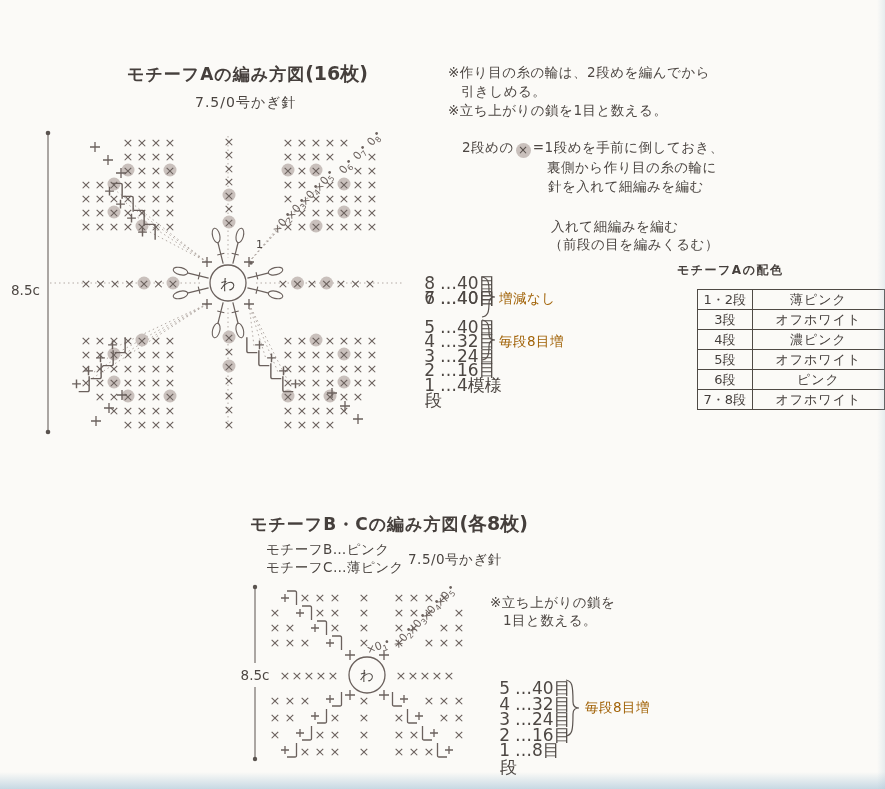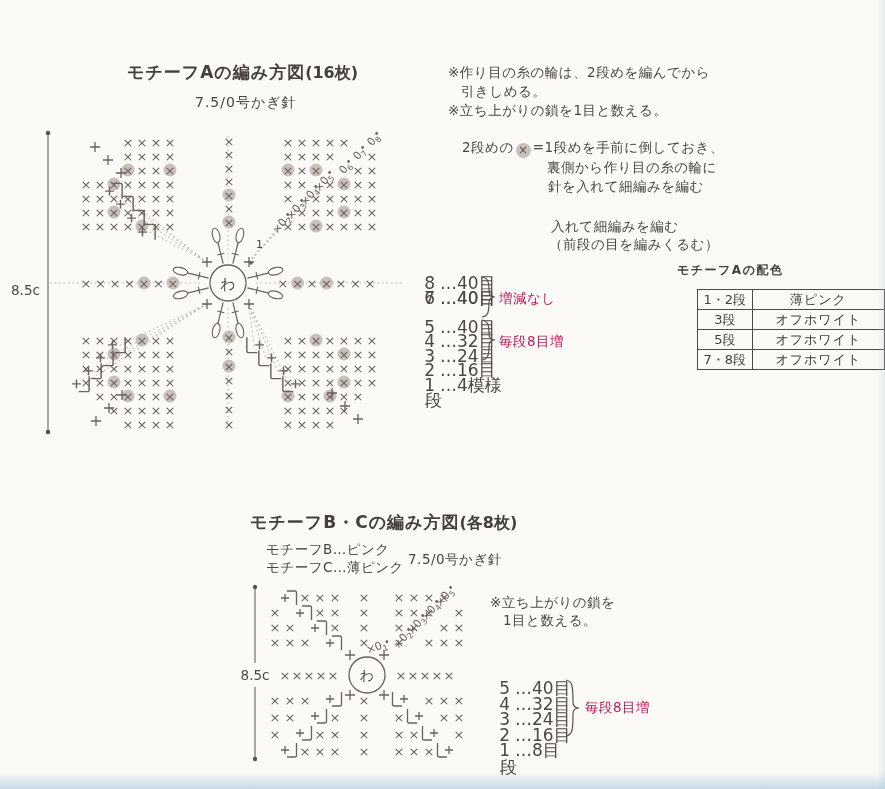--- a/index.html
+++ b/index.html
@@ -5,33 +5,33 @@
   * { margin:0; padding:0; box-sizing:border-box; }
   html,body { background:#e9e7e2; }
   #canvas {
     position:relative; width:885px; height:789px; overflow:hidden;
     background:#fbfaf7;
     font-family:"DejaVu Sans","Liberation Sans",sans-serif;
     color:#4a4440;
   }
   .abs { position:absolute; white-space:nowrap; }
   .title { font-size:17px; font-weight:bold; letter-spacing:1px; color:#453f3c; }
-  .title .suffix { font-size:16px; font-weight:bold; letter-spacing:0; }
+  .title .suffix { font-size:19px; font-weight:bold; letter-spacing:0; }
   .t14 { font-size:14px; letter-spacing:1px; }
   .t13 { font-size:13.5px; letter-spacing:0.5px; }
   .note { font-size:13.5px; letter-spacing:0.5px; color:#4d4743; }
   .xcirc {
     display:inline-block; width:15px; height:15px; margin:0 2px; vertical-align:-2px;
     background:#c9c0bc; border-radius:50%;
     text-align:center; line-height:15px; font-size:12px; color:#564e4a;
   }
   .countrow { position:absolute; font-size:17px; color:#4d4743; }
   .countrow .num { display:inline-block; width:11px; text-align:right; }
   .countrow .val { margin-left:5px; }
-  .grouplabel { font-size:13.5px; color:#be185d; letter-spacing:0.5px; }
+  .grouplabel { font-size:13.5px; color:#a16207; letter-spacing:0.5px; }
   #colorTable { border-collapse:collapse;margin-left:16px; }
   #colorTable td {
     border:1.4px solid #4f4a45; height:20px; text-align:center;
     font-size:13px; color:#453f3c; padding:0 2px;
   }
   #colorTable td.c1 { width:56px; }
   #colorTable td.c2 { width:140px; letter-spacing:1px; }
   .tablettl { font-size:12px; font-weight:bold; letter-spacing:1.5px; color:#453f3c; }
   svg text { font-family:"DejaVu Sans","Liberation Sans",sans-serif; }
   .bottomtint {
@@ -90,22 +90,30 @@
       <tbody>
         <tr>
           <td class="c1">1・2段</td>
           <td class="c2">薄ピンク</td>
         </tr>
         <tr>
           <td class="c1">3段</td>
           <td class="c2">オフホワイト</td>
         </tr>
         <tr>
+          <td class="c1">4段</td>
+          <td class="c2">濃ピンク</td>
+        </tr>
+        <tr>
           <td class="c1">5段</td>
           <td class="c2">オフホワイト</td>
+        </tr>
+        <tr>
+          <td class="c1">6段</td>
+          <td class="c2">ピンク</td>
         </tr>
         <tr>
           <td class="c1">7・8段</td>
           <td class="c2">オフホワイト</td>
         </tr>
       </tbody>
     </table>
 
   <svg id="diagA" class="abs" style="left:0;top:118px" width="430" height="336" viewBox="0 0 430 336">
       <line x1="228" y1="18" x2="228" y2="140" stroke="#b3aaa5" stroke-width="1" stroke-dasharray="1.5 3"></line>

